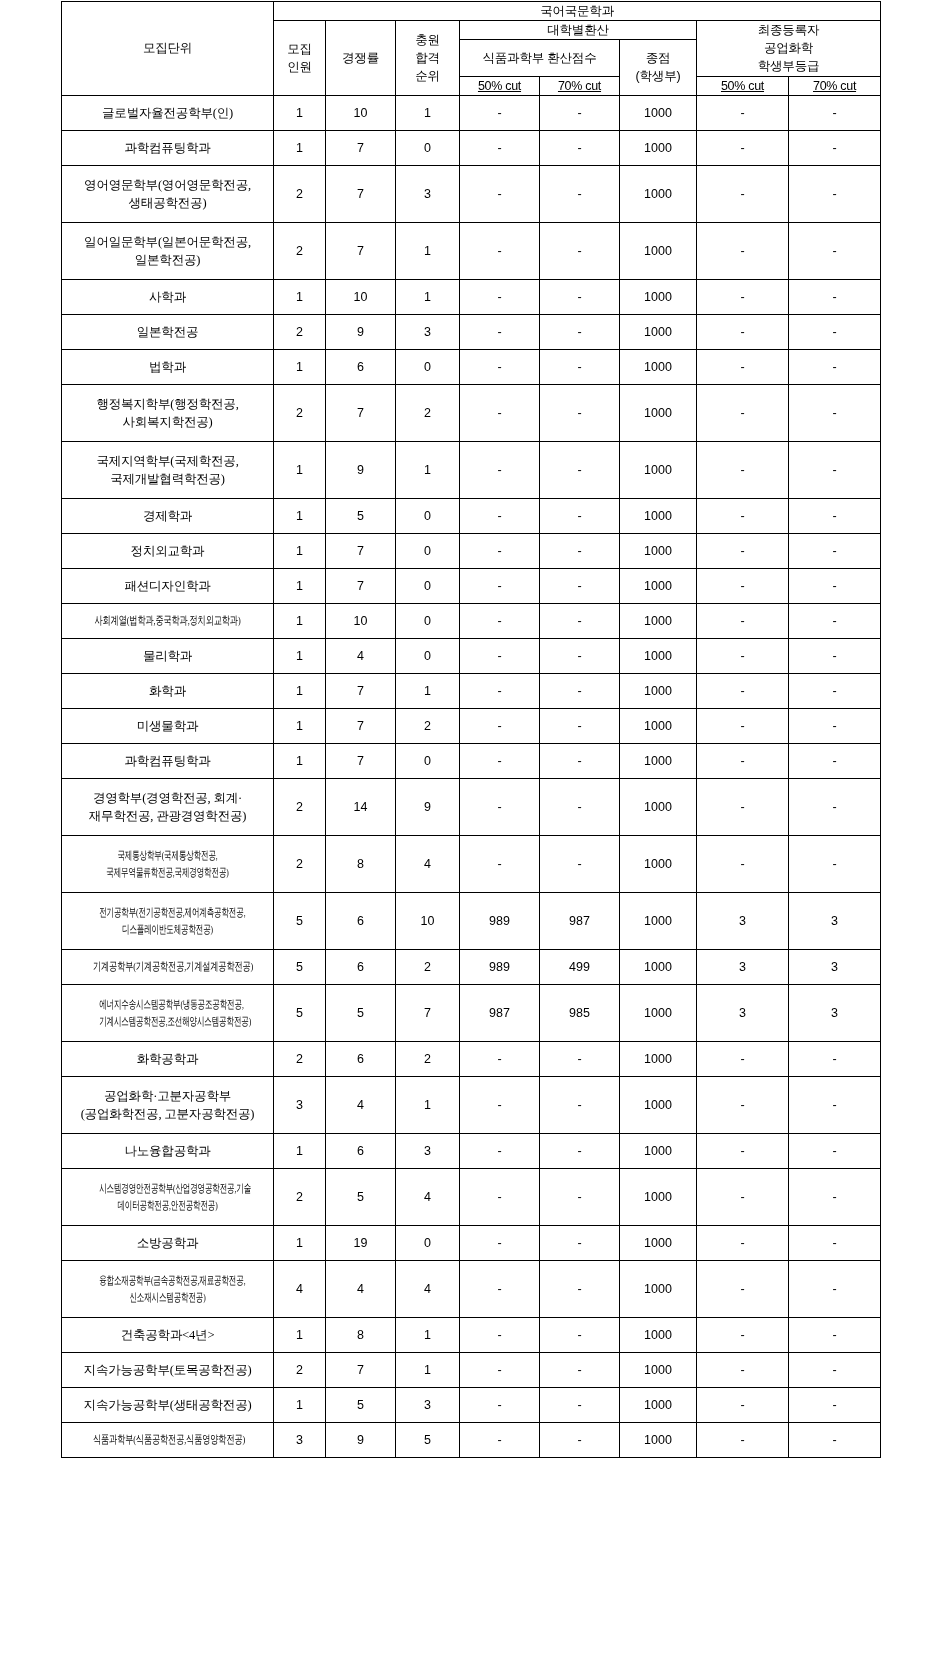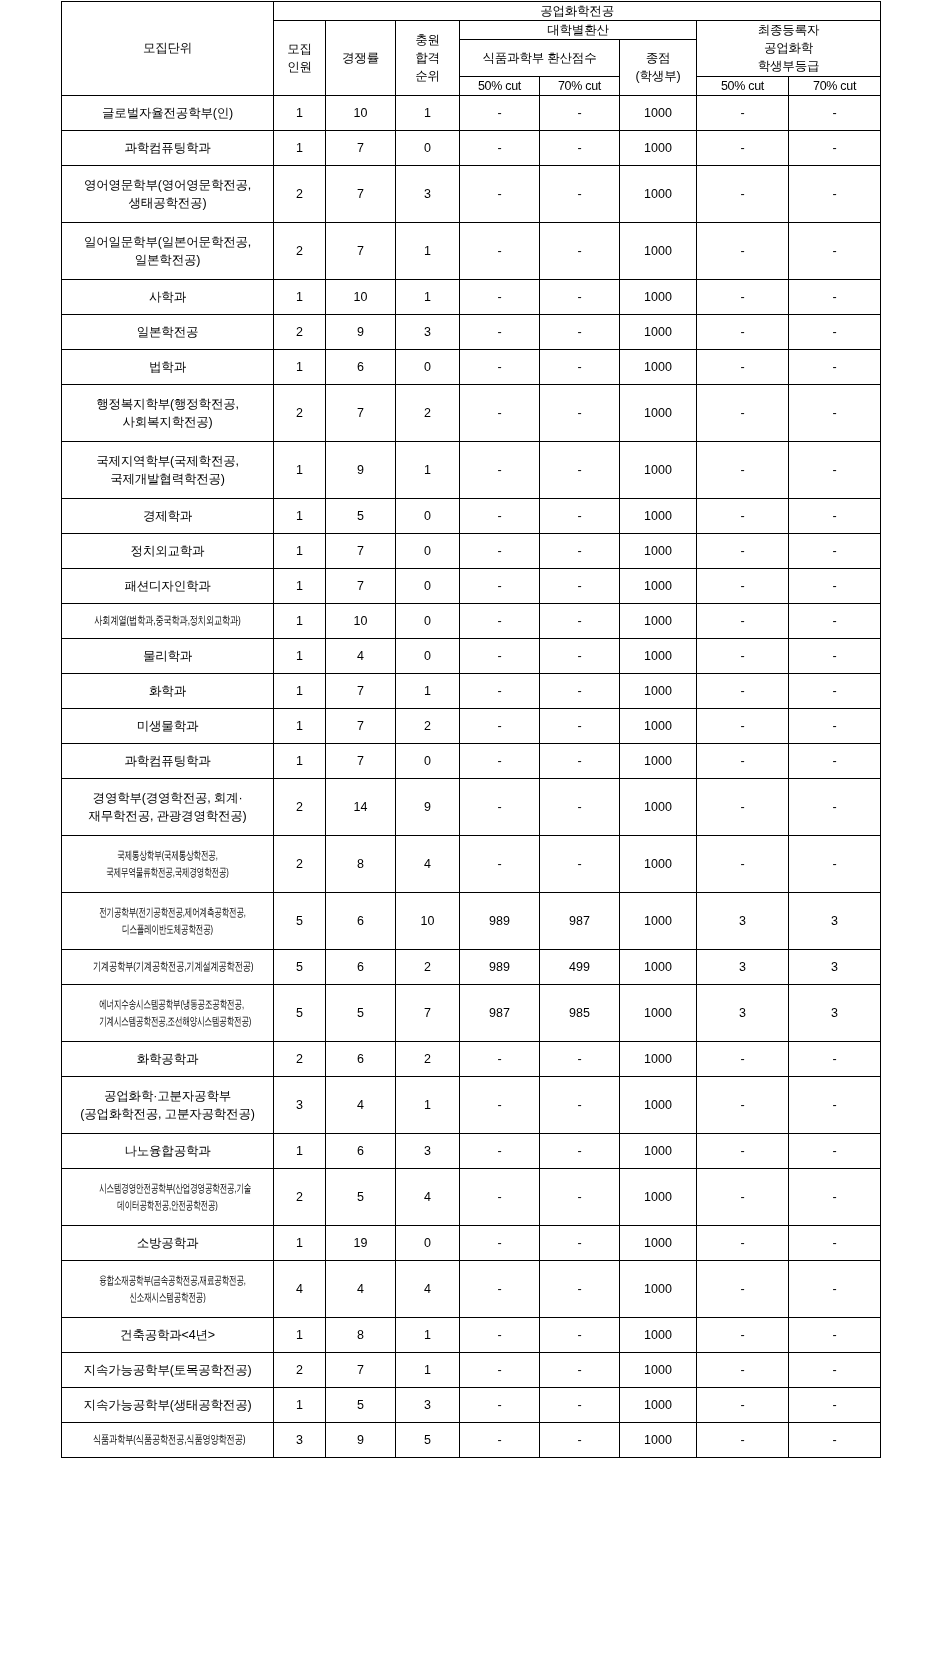--- a/index.html
+++ b/index.html
@@ -50,20 +50,21 @@
   }
   th.track-head {
     font-size: 13.5px;
   }
   th.sub-head {
     font-size: 12.5px;
   }
   th.cut-head {
     font-size: 12px;
     letter-spacing: -0.3px;
+    text-decoration: underline;
   }
   th .hline {
     display: block;
     white-space: nowrap;
   }
   th .small-note {
     display: block;
     white-space: nowrap;
   }
   
@@ -75,20 +76,21 @@
   col.c-c70     { width: 80px;  }
   col.c-total   { width: 77px;  }
   col.c-g50     { width: 92px;  }
   col.c-g70     { width: 92px;  }
 
   
   td.unit {
     font-size: 12.6px;
     letter-spacing: -0.2px;
     padding: 4px 3px;
+    font-family: Liberation Serif, serif;
   }
   td.unit .l {
     display: block;
     white-space: nowrap;
   }
   
   td.unit.squeeze .l {
     font-size: 11.4px;
     transform: scaleX(0.72);
     transform-origin: center center;
@@ -123,21 +125,21 @@
       <col class="c-c50">
         <col class="c-c70">
         <col class="c-total">
         <col class="c-g50">
         <col class="c-g70">
     </colgroup>
 
     <thead>
       <tr>
         <th class="unit-head" rowspan="4">모집단위</th>
-        <th class="track-head" colspan="8">공업화학전공</th>
+        <th class="track-head" colspan="8">국어국문학과</th>
       </tr>
       <tr>
         <th class="sub-head" rowspan="3">
           <span class="hline">모집</span>
           <span class="hline">인원</span>
         </th>
         <th class="sub-head" rowspan="3">경쟁률</th>
         <th class="sub-head" rowspan="3">
           <span class="hline">충원</span>
           <span class="hline">합격</span>

